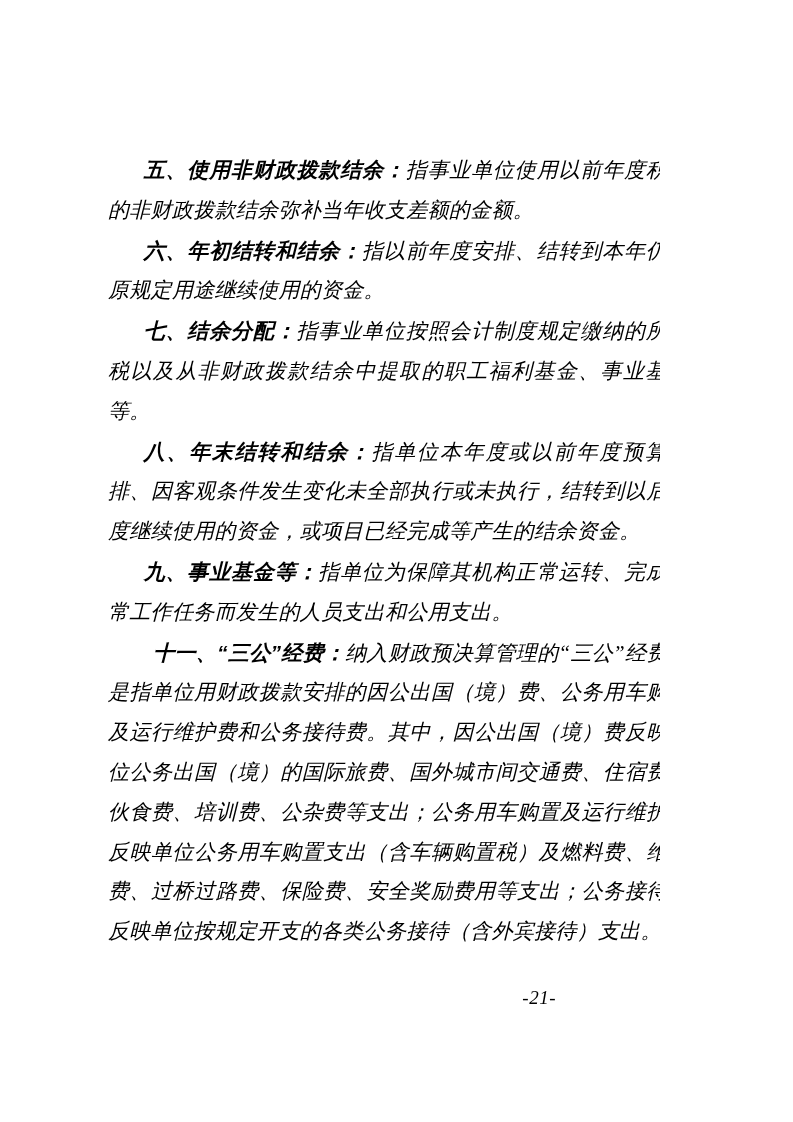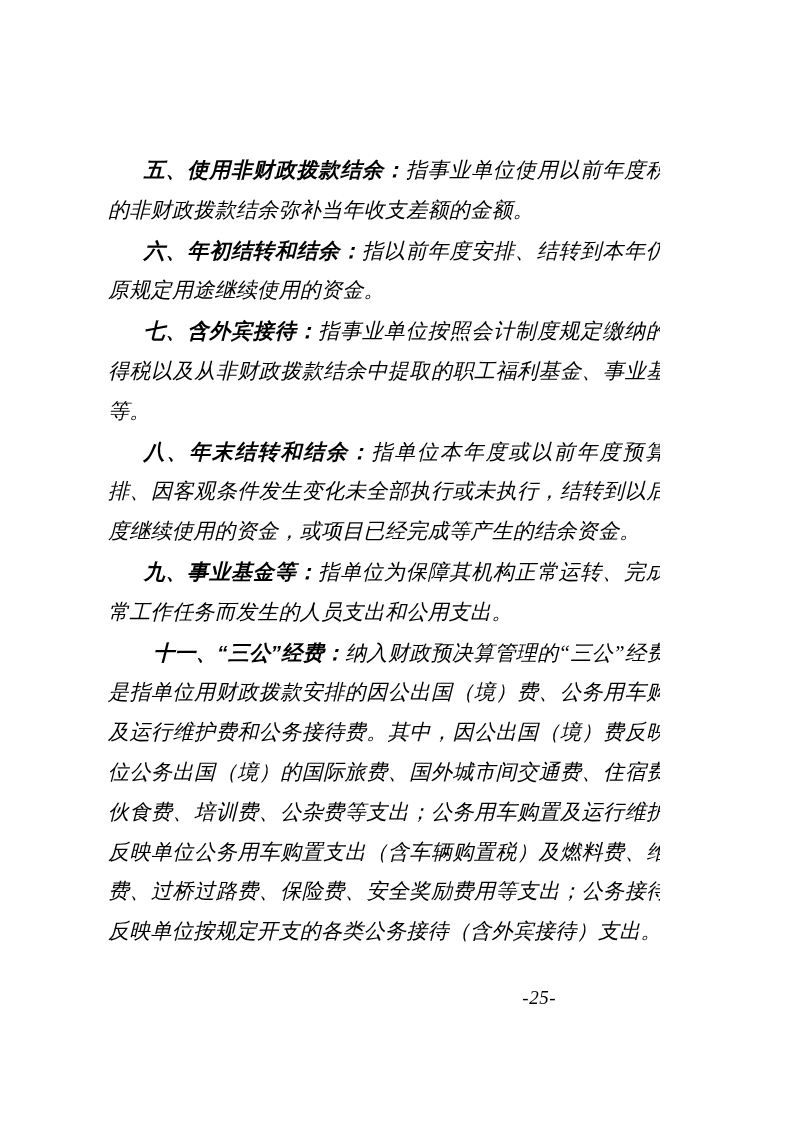--- a/index.html
+++ b/index.html
@@ -51,25 +51,25 @@
 </head>
 <body>
 
 <div class="page">
   <main class="content">
 
     <p class="para"><span class="term">五、使用非财政拨款结余：</span><span>指事业单位使用以前年度积累的非财政拨款结余弥补当年收支差额的金额。</span></p>
 
     <p class="para"><span class="term">六、年初结转和结余：</span><span>指以前年度安排、结转到本年仍按原规定用途继续使用的资金。</span></p>
 
-    <p class="para"><span class="term">七、含外宾接待：</span><span>指事业单位按照会计制度规定缴纳的所得税以及从非财政拨款结余中提取的职工福利基金、事业基金等。</span></p>
+    <p class="para"><span class="term">七、结余分配：</span><span>指事业单位按照会计制度规定缴纳的所得税以及从非财政拨款结余中提取的职工福利基金、事业基金等。</span></p>
 
     <p class="para"><span class="term">八、年末结转和结余：</span><span>指单位本年度或以前年度预算安排、因客观条件发生变化未全部执行或未执行，结转到以后年度继续使用的资金，或项目已经完成等产生的结余资金。</span></p>
 
     <p class="para"><span class="term">九、事业基金等：</span><span>指单位为保障其机构正常运转、完成日常工作任务而发生的人员支出和公用支出。</span></p>
 
 
     <p class="para wide-indent"><span class="term">十一、“三公”经费：</span><span>纳入财政预决算管理的“三公”经费，是指单位用财政拨款安排的因公出国（境）费、公务用车购置及运行维护费和公务接待费。其中，因公出国（境）费反映单位公务出国（境）的国际旅费、国外城市间交通费、住宿费、伙食费、培训费、公杂费等支出；公务用车购置及运行维护费反映单位公务用车购置支出（含车辆购置税）及燃料费、维修费、过桥过路费、保险费、安全奖励费用等支出；公务接待费反映单位按规定开支的各类公务接待（含外宾接待）支出。</span></p>
 
   </main>
 
-  <footer class="page-number">-25-</footer>
+  <footer class="page-number">-21-</footer>
 </div>
 
 </body></html>

